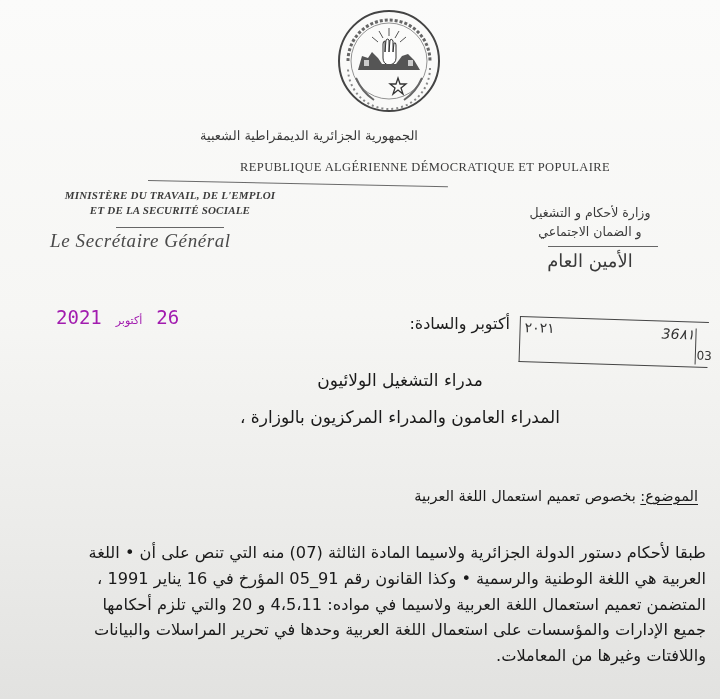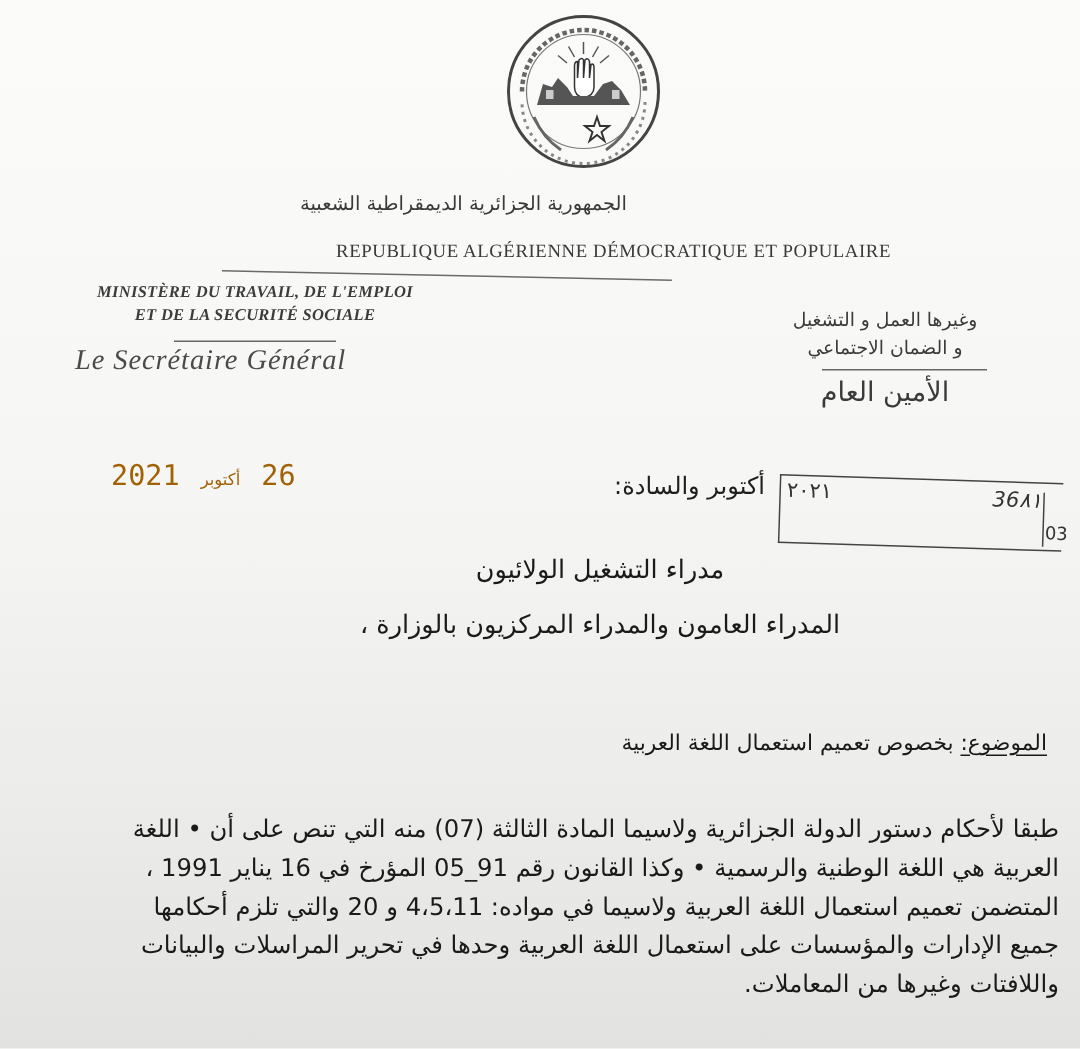--- a/index.html
+++ b/index.html
@@ -26,21 +26,21 @@
     .hdr-ar {
       left: 200px; top: 128px; width: 380px;
       text-align: left;
       direction: rtl;
       font-family: "DejaVu Serif", serif;
       font-size: 13px;
       color: #3a3a3a;
       letter-spacing: 0.5px;
     }
     .hdr-fr {
-      left: 214px; top: 160px; width: 380px;
+      left: 230px; top: 160px; width: 380px;
       text-align: right;
       font-family: "Liberation Serif", serif;
       font-size: 12.5px;
       color: #3a3a3a;
       letter-spacing: 0.4px;
       white-space: nowrap;
     }
     .hdr-rule {
       left: 148px; top: 180px; width: 300px; height: 0;
       border-top: 1.5px solid #6a6a6a;
@@ -92,24 +92,24 @@
       left: 505px; top: 250px; width: 170px;
       text-align: center;
       direction: rtl;
       font-family: "DejaVu Serif", serif;
       font-size: 18px;
       color: #3a3a3a;
     }
 
     
     .date-stamp {
-      left: 74px; top: 306px;
+      left: 56px; top: 306px;
       font-family: "DejaVu Sans Mono", monospace;
       font-size: 19px;
-      color: #a16207;
+      color: #a21caf;
       white-space: nowrap;
       display: flex; gap: 14px; align-items: baseline; justify-content: space-between;
     }
     .date-stamp .month {
       font-family: "DejaVu Sans", sans-serif;
       font-size: 11px;
       direction: rtl;
     }
 
     
@@ -223,21 +223,21 @@
 <div class="abs hdr-rule"></div>
 
 <div class="abs min-fr">
   <div>MINISTÈRE DU TRAVAIL, DE L'EMPLOI</div>
   <div>ET DE LA SECURITÉ SOCIALE</div>
 </div>
 <div class="abs min-rule-l"></div>
 <div class="abs sg-fr">Le Secrétaire Général</div>
 
 <div class="abs min-ar">
-  <div>وغيرها العمل و التشغيل</div>
+  <div>وزارة لأحكام و التشغيل</div>
   <div>و الضمان الاجتماعي</div>
 </div>
 <div class="abs min-rule-r"></div>
 <div class="abs sg-ar">الأمين العام</div>
 
 <div class="abs date-stamp">
   <span>2021</span>
   <span class="month">أكتوبر</span>
   <span>26</span>
 </div>

